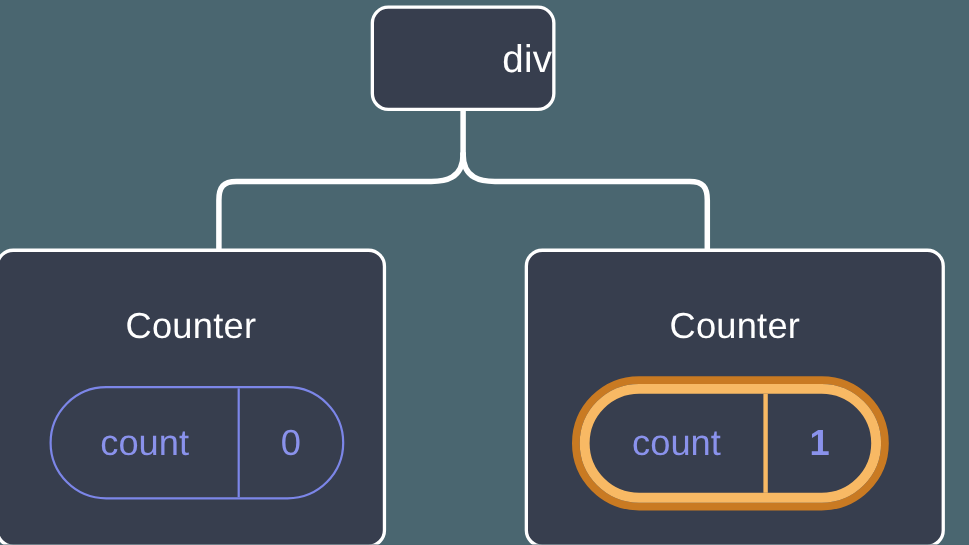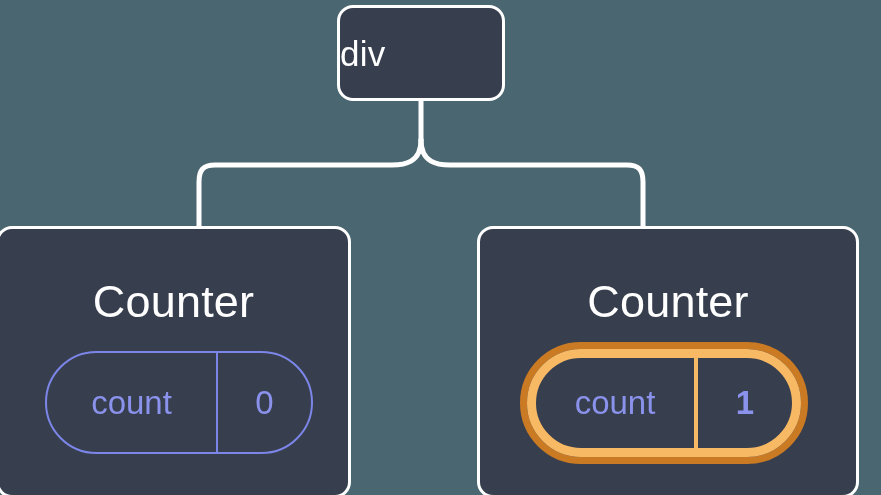--- a/index.html
+++ b/index.html
@@ -35,21 +35,22 @@
     border-radius: 16px;
     box-sizing: border-box;
   }
   #root-node {
     left: 337px;
     top: 5px;
     width: 168px;
     height: 96px;
     display: flex;
     align-items: center;
-    justify-content: flex-start;
+    justify-content: flex-end;
+    padding-left: 18px;
   }
   .root-label {
     color: #ffffff;
     font-size: 35px;
     line-height: 1;
     letter-spacing: 0.2px;
   }
   #counter-node-left {
     left: -4px;
     top: 226px;
@@ -62,21 +63,21 @@
     width: 382px;
     height: 272px;
   }
   .node-title {
     position: absolute;
     left: 0;
     right: 0;
     top: 50px;
     text-align: center;
     color: #ffffff;
-    font-size: 45px;
+    font-size: 33px;
     line-height: 1;
     letter-spacing: 0.2px;
   }
 
   
   .pill {
     position: absolute;
     display: flex;
     align-items: stretch;
     box-sizing: border-box;

